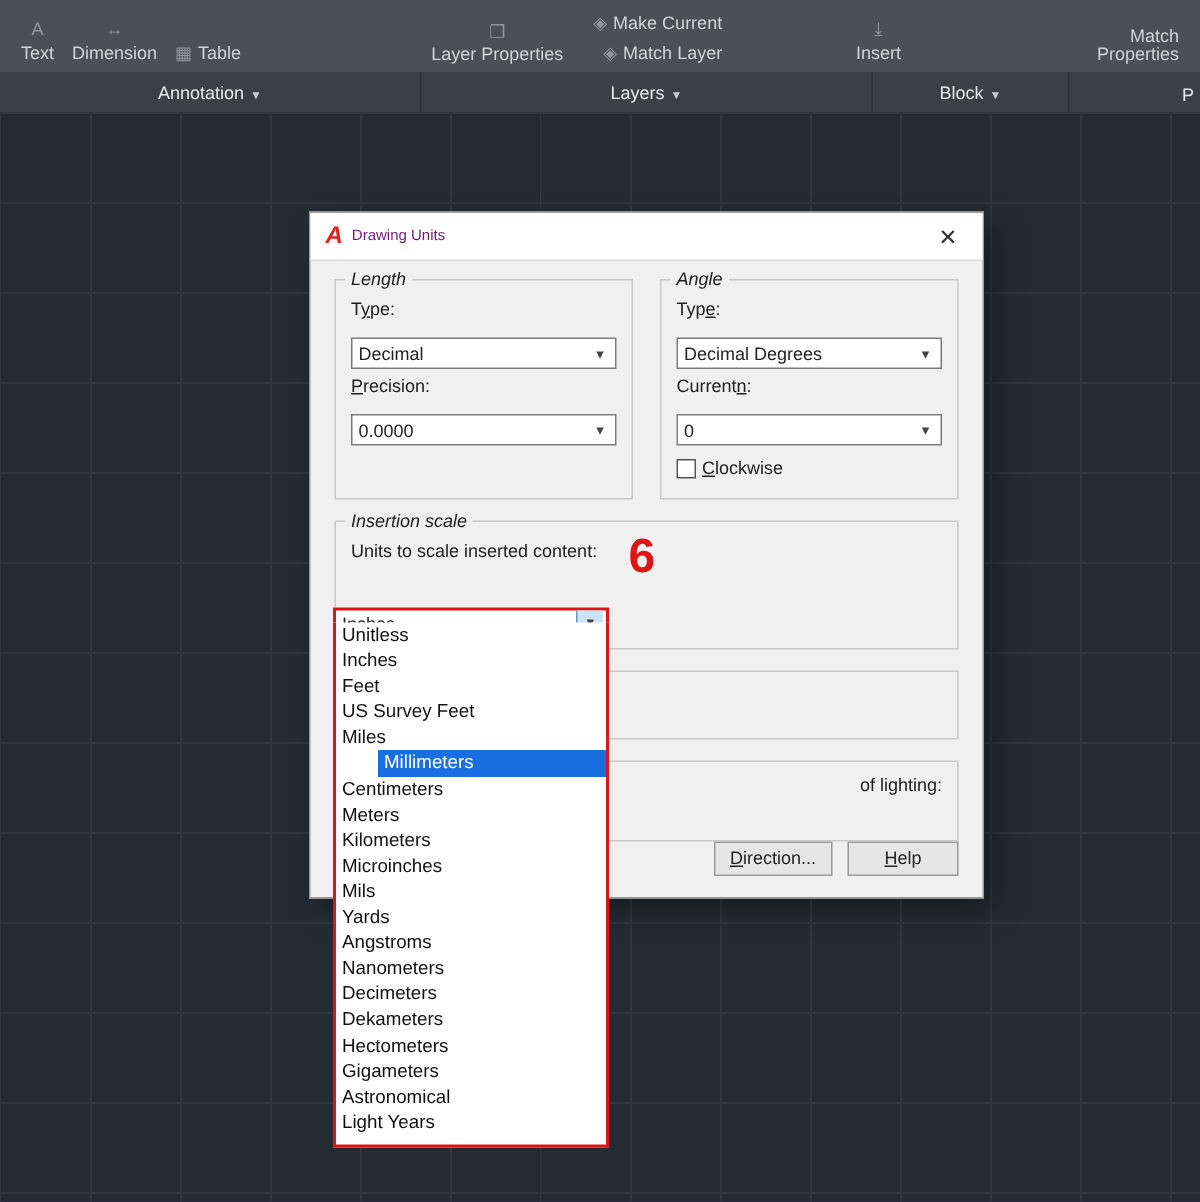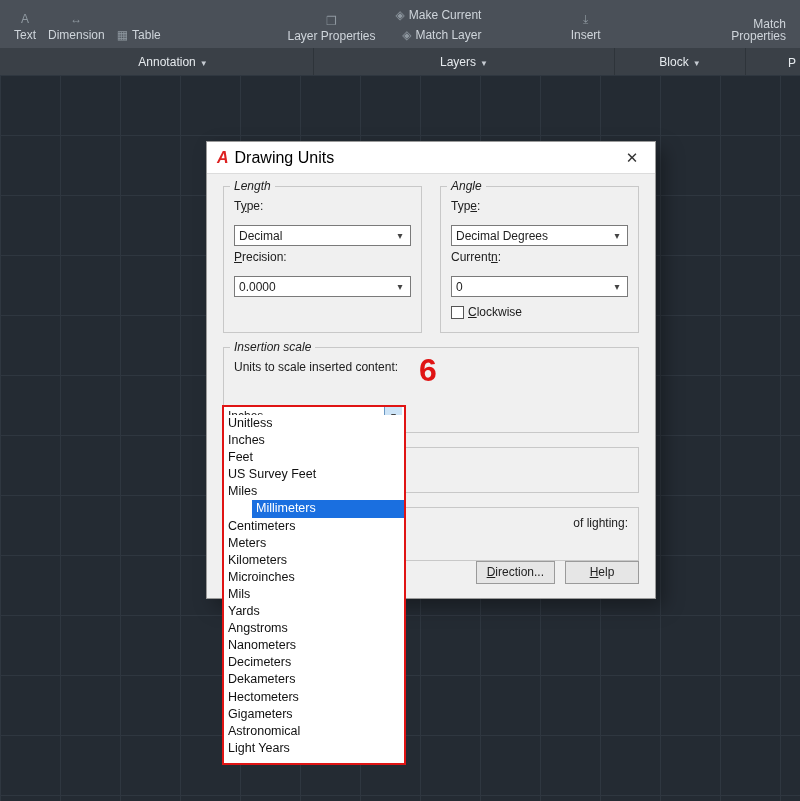--- a/index.html
+++ b/index.html
@@ -41,21 +41,21 @@
     position:absolute; left:206px; top:141px; width:450px;
     background:#f0f0f0; border:1px solid #9a9a9a;
     box-shadow: 8px 8px 18px rgba(0,0,0,0.35);
     font-size:12px; color:#202020;
   }
   .dlg-title {
     display:flex; align-items:center; height:32px; padding:0 8px 0 10px;
     background:#fff; border-bottom:1px solid #dcdcdc;
   }
   .dlg-title .logo { font-weight:800; color:#d22; font-size:16px; font-style:italic; margin-right:6px;}
-  .dlg-title .title-text { font-size:16px; color:#000000; flex:1 1 auto; }
+  .dlg-title .title-text { font-size:10px; color:#701a75; flex:1 1 auto; }
   .dlg-close { width:30px; text-align:center; font-size:15px; color:#333; cursor:default; }
   .dlg-body { padding:12px 16px 14px 16px; }
   .fieldset { border:1px solid #c8c8c8; padding:8px 10px 10px 10px; position:relative; }
   .fieldset .legend { position:absolute; top:-8px; left:6px; background:#f0f0f0; padding:0 4px; font-size:12px; color:#202020;font-style:italic;}
   .row2 { display:flex; gap:18px; }
   .row2 > .col { flex:1 1 0; }
   .lbl { margin:4px 0 2px 0; }
   .ul { text-decoration:underline; }
   .combo {
     display:flex; align-items:center; justify-content:space-between;
@@ -135,21 +135,21 @@
   </div>
   <div class="ribbon-group">
     <div class="ribbon-cell">
       <span class="ico">🖌</span>
       <span style="text-align:right; line-height:12px;margin-top:28px;"><span>Match Properties</span></span>
     </div>
   </div>
 </div>
 
 <div class="ribbon-labels">
-  <div class="ribbon-label" style="width:280px;margin-left:33px;">
+  <div class="ribbon-label" style="width:280px;">
     <span>Annotation</span><span class="tri">▼</span>
   </div>
   <div class="ribbon-sep"></div>
   <div class="ribbon-label" style="width:300px;">
     <span>Layers</span><span class="tri">▼</span>
   </div>
   <div class="ribbon-sep"></div>
   <div class="ribbon-label" style="width:130px;">
     <span>Block</span><span class="tri">▼</span>
   </div>

